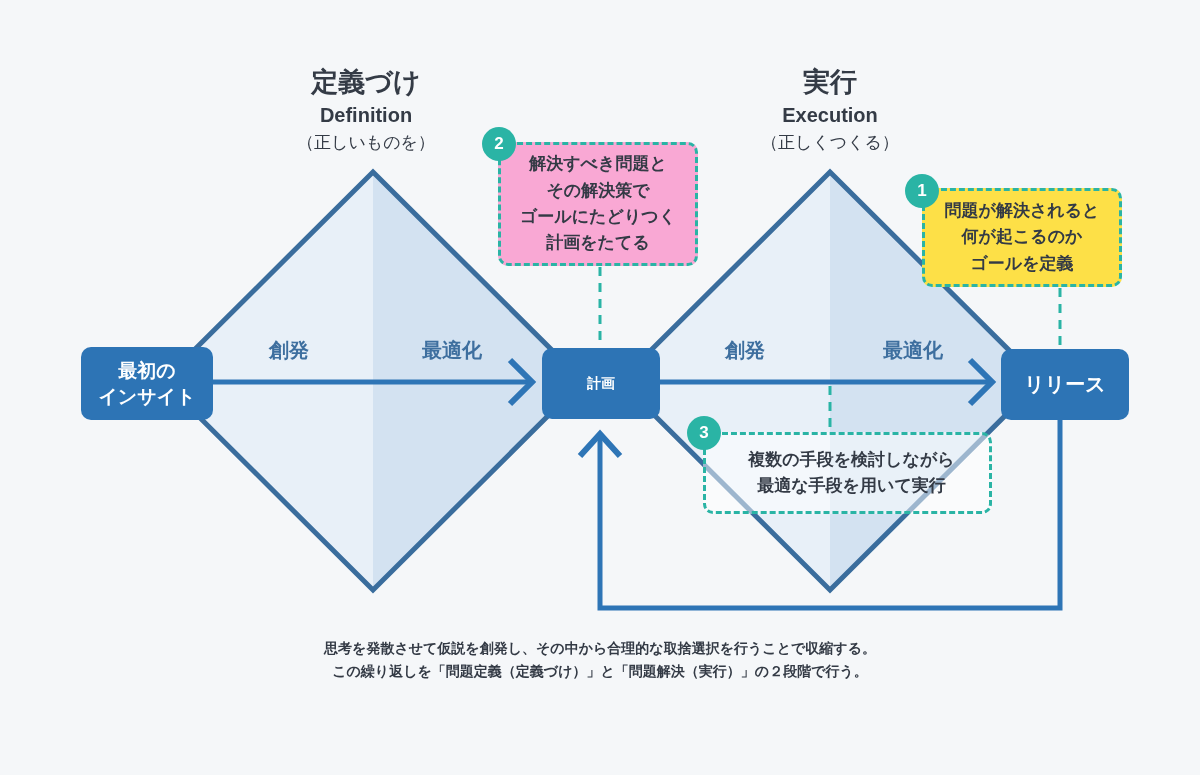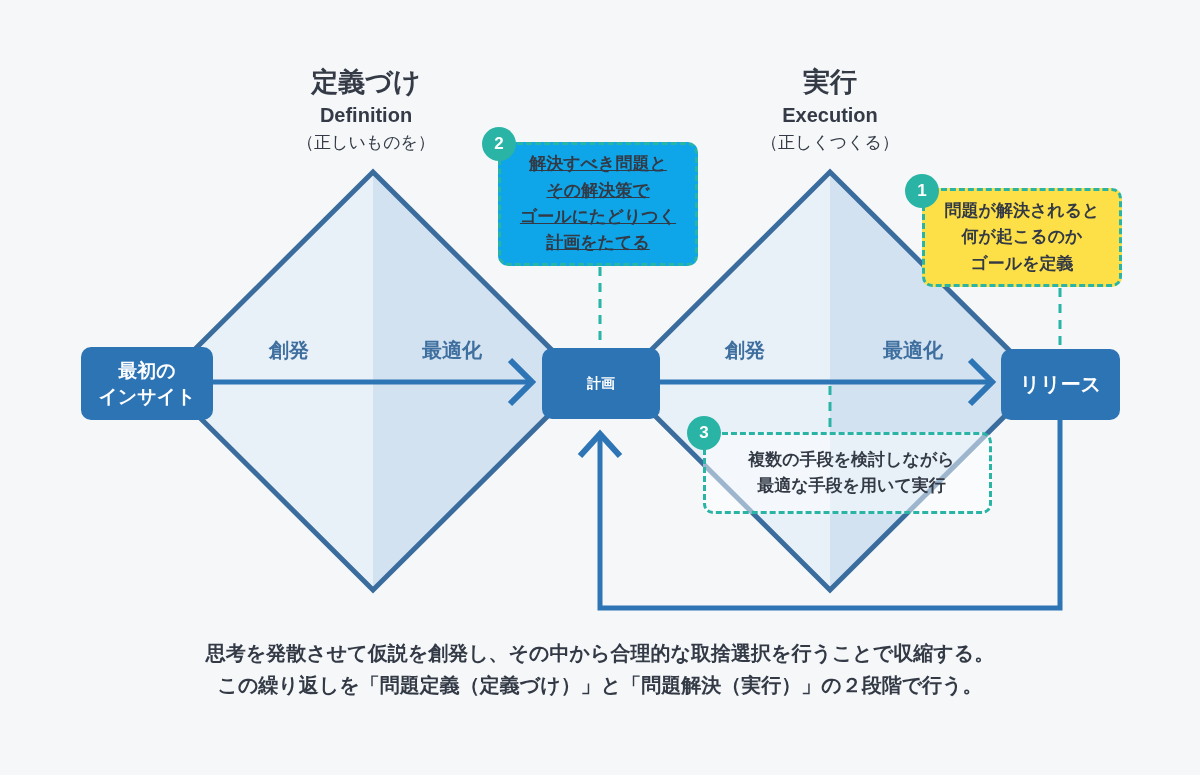--- a/index.html
+++ b/index.html
@@ -32,46 +32,46 @@
 
   
   .node{
     position:absolute;background:#2d74b5;border-radius:10px;
     display:flex;align-items:center;justify-content:center;
     color:#ffffff;font-weight:700;text-align:center;
     white-space:pre-line;line-height:1.35;
   }
   .node-start{left:81px;top:347px;width:132px;height:73px;font-size:19px;}
   .node-plan{left:542px;top:348px;width:118px;height:71px;font-size:14px;}
-  .node-release{left:1001px;top:349px;width:119px;height:71px;font-size:20px;}
+  .node-release{left:1001px;top:349px;width:128px;height:71px;font-size:20px;}
 
   
   .callout{
     position:absolute;border:3px dashed #2ab4a5;border-radius:10px;
     display:flex;align-items:center;justify-content:center;
     text-align:center;font-size:17px;font-weight:700;color:#333a45;
     line-height:1.55;white-space:pre-line;box-sizing:border-box;
   }
   .callout-1{left:922px;top:188px;width:200px;height:99px;background:#fde047;}
-  .callout-2{left:498px;top:142px;width:200px;height:124px;background:#0ea5e9;text-decoration:underline;}
+  .callout-2{left:498px;top:142px;width:200px;height:124px;background:#f9a8d4;}
   .callout-3{left:703px;top:432px;width:289px;height:82px;background:rgba(255,255,255,0.5);padding-left:8px;}
 
   .badge{
     position:absolute;width:34px;height:34px;border-radius:50%;
     background:#2ab4a5;color:#ffffff;font-size:17px;font-weight:700;
     display:flex;align-items:center;justify-content:center;z-index:5;
   }
   .badge-1{left:905px;top:174px;}
   .badge-2{left:482px;top:127px;}
   .badge-3{left:687px;top:416px;}
 
   
   .caption{
     position:absolute;left:0;top:637px;width:1200px;
-    text-align:center;font-size:20px;font-weight:700;
+    text-align:center;font-size:14px;font-weight:700;
     line-height:1.62;color:#333a45;white-space:pre-line;
   }
 </style>
 </head>
 <body>
 
 <div class="stage">
 
   <svg class="layer-svg" width="1200" height="775" viewBox="0 0 1200 775">
 

